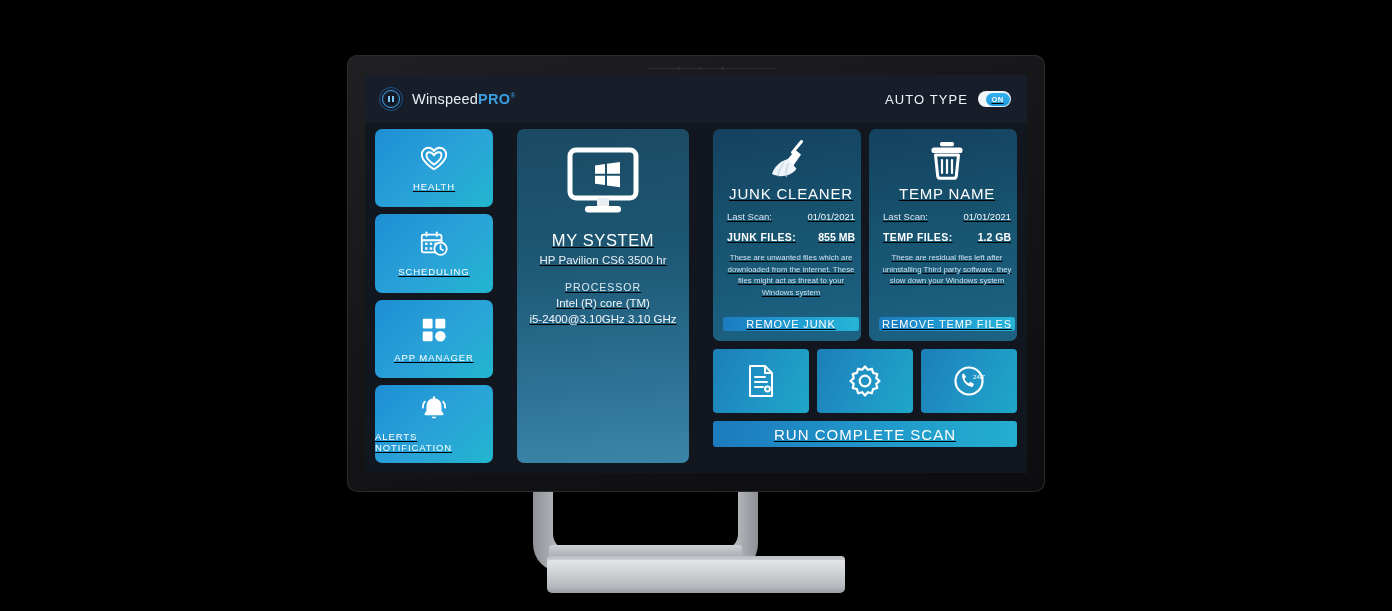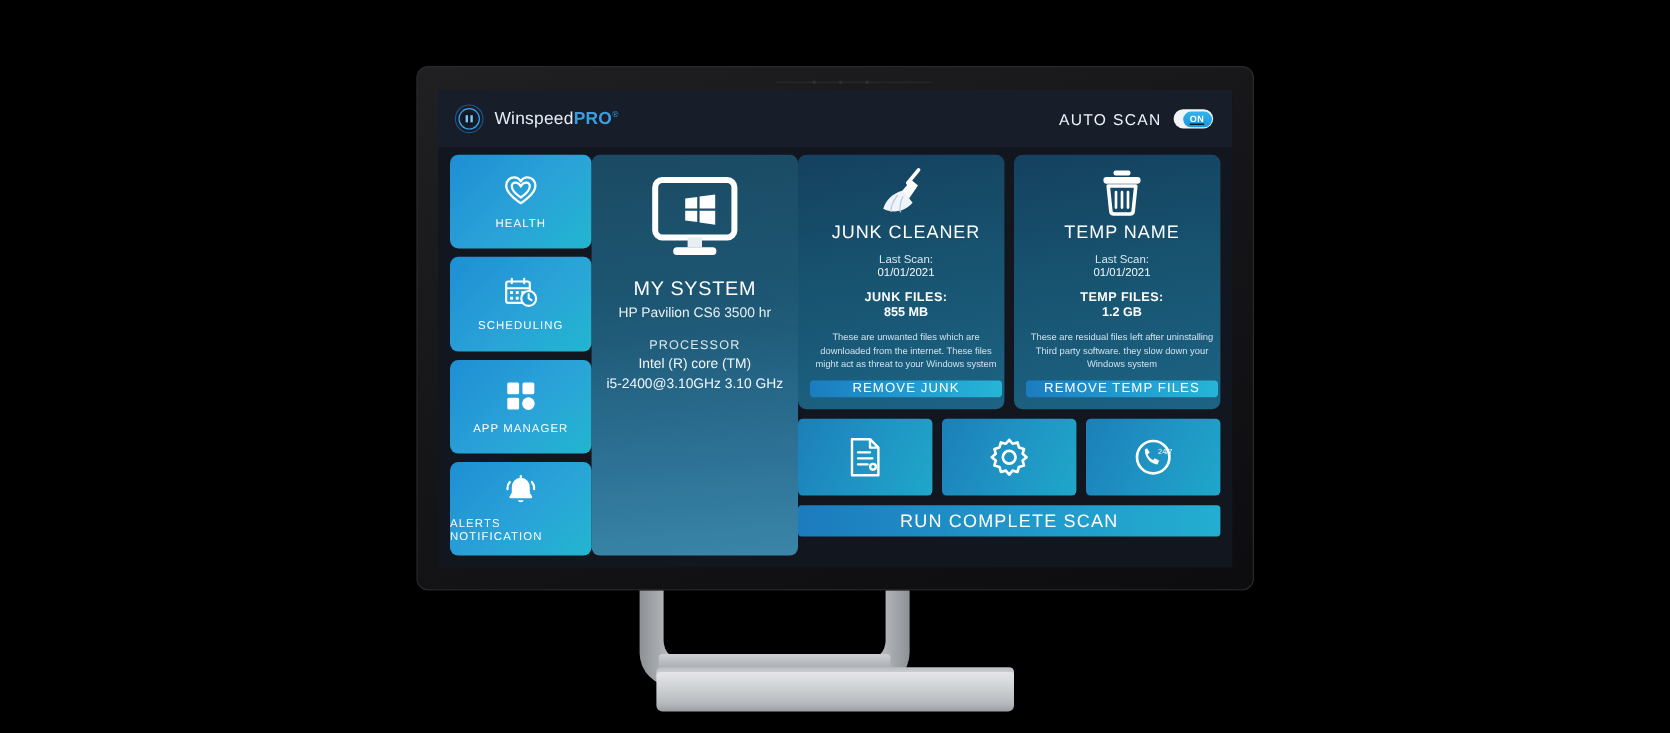--- a/index.html
+++ b/index.html
@@ -92,21 +92,21 @@
   }
   .toggle .pill {
     width:24px; height:13px; border-radius:7px;
     background:linear-gradient(180deg,#33b2ef,#1e97dd);
     color:#fff; font-size:7.5px; font-weight:700; letter-spacing:.4px;
     display:flex; align-items:center; justify-content:center;
   }
 
   
   .body { position:absolute; left:0; top:48px; width:662px; height:350px; padding:4px 10px 10px 10px; }
-  .cols { display:flex; gap:0; height:100%; }
+  .cols { display:flex; gap:24px; height:100%;text-decoration:underline; }
 
   
   .sidebar { width:118px; display:flex; flex-direction:column; gap:7px; padding-top:2px; }
   .side-btn {
     flex:1; border-radius:7px;
     background:linear-gradient(135deg,#1e8fd4 0%,#2aa3d8 55%,#21b6cf 100%);
     display:flex; flex-direction:column; align-items:center; justify-content:center;
     gap:7px; color:#fff; cursor:pointer;
   }
   .side-btn .lbl { font-size:9.5px; letter-spacing:.9px; font-weight:500; }
@@ -131,21 +131,21 @@
   .right { flex:1; display:flex; flex-direction:column; gap:8px; padding-top:2px; }
   .top-cards { display:flex; gap:8px; height:212px; }
   .card {
     flex:1; border-radius:7px;
     background:linear-gradient(170deg,#14415f 0%,#17536f 45%,#1d6384 100%);
     display:flex; flex-direction:column; align-items:center;
     padding:10px 2px 10px 10px; color:#eaf2f8; text-align:center;
   }
   .card-ico { height:42px; display:flex; align-items:center; }
   .card-title { font-size:15px; letter-spacing:.8px; color:#fff; margin-top:4px; }
-  .row { display:flex; width:100%; padding:0 4px; margin-top:9px;flex-direction:column; }
+  .row { display:flex; justify-content:space-between; width:100%; padding:0 4px; margin-top:9px; }
   .row .k { font-size:9.5px; color:#d9e7f1; }
   .row .v { font-size:9.5px; color:#f2f8fc; }
   .row.strong .k { font-size:10.5px; font-weight:700; letter-spacing:.4px; color:#fff; }
   .row.strong .v { font-size:10.5px; font-weight:700; color:#fff; }
   .card-desc { font-size:7.8px; line-height:1.5; color:#cfe1ee; margin-top:9px; padding:0 2px; }
   .card-btn {
     margin-top:auto; width:100%; height:14px; border-radius:3px;
     background:linear-gradient(90deg,#1b7cc0 0%,#22a0d3 60%,#26b5d6 100%);
     color:#fff; font-size:11px; letter-spacing:.9px;
     display:flex; align-items:center; justify-content:center; cursor:pointer;
@@ -192,21 +192,21 @@
             <span class="ring"></span>
               <span class="ring2"></span>
             <span class="core">
                 <i></i>
                 <i></i>
               </span>
           </span>
           <span class="brand-text"><span>Winspeed</span><span class="pro">PRO</span><span class="reg">®</span></span>
         </div>
         <div class="autoscan">
-          <span class="autoscan-label">AUTO SCAN</span>
+          <span class="autoscan-label">AUTO TYPE</span>
           <span class="toggle">
             <span class="pill">ON</span>
           </span>
         </div>
       </div>
 
       <div class="body">
         <div class="cols">
 
           <div class="sidebar">

